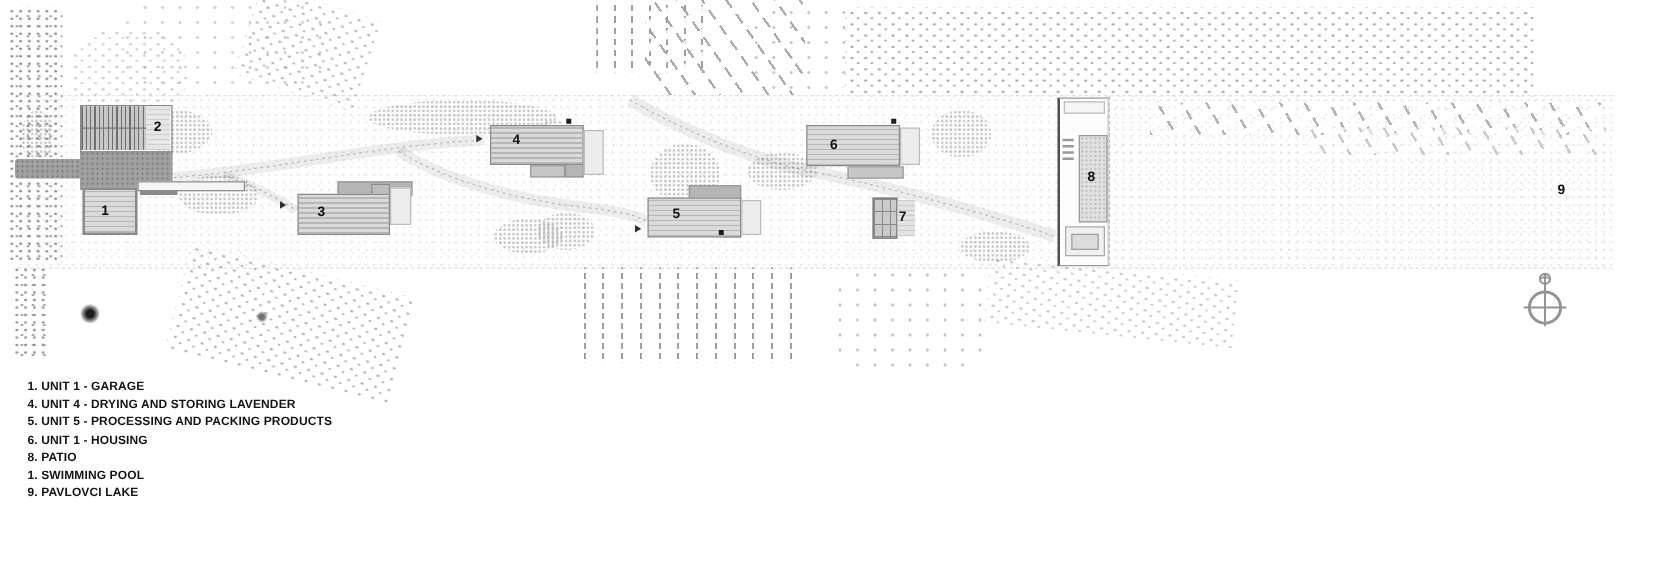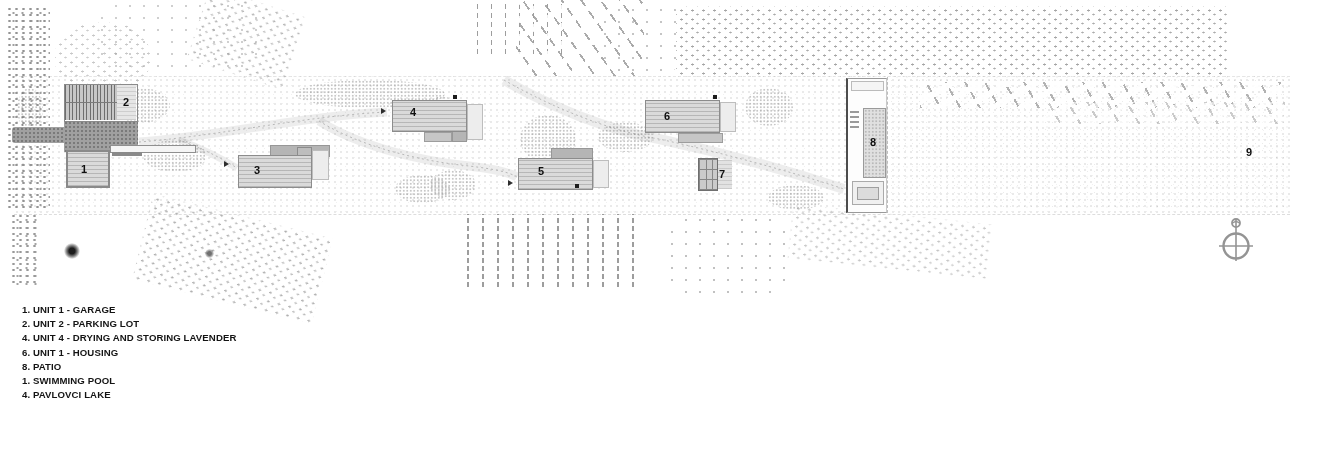--- a/index.html
+++ b/index.html
@@ -239,19 +239,19 @@
 <svg class="abs" style="left:1216px;top:216px;" width="40" height="50" viewBox="0 0 40 50" xmlns="http://www.w3.org/2000/svg">
   <line x1="20" y1="3" x2="20" y2="45" stroke="#949494" stroke-width="1.6"></line>
   <circle cx="20" cy="30" r="12.5" fill="none" stroke="#949494" stroke-width="2.4"></circle>
   <line x1="3" y1="30" x2="37" y2="30" stroke="#949494" stroke-width="1.6"></line>
   <circle cx="20" cy="7" r="4" fill="none" stroke="#949494" stroke-width="1.8"></circle>
   <path d="M17,7 q3,-3 6,0" fill="none" stroke="#949494" stroke-width="1.2"></path>
 </svg>
 
 <div class="abs legend">
   <div class="legend-row">1. UNIT 1 - GARAGE</div>
-  <div class="legend-row">2. UNIT 2 - PARKING LOT</div>
   <div class="legend-row">4. UNIT 4 - DRYING AND STORING LAVENDER</div>
+  <div class="legend-row">5. UNIT 5 - PROCESSING AND PACKING PRODUCTS</div>
   <div class="legend-row">6. UNIT 1 - HOUSING</div>
   <div class="legend-row">8. PATIO</div>
   <div class="legend-row">1. SWIMMING POOL</div>
-  <div class="legend-row">4. PAVLOVCI LAKE</div>
+  <div class="legend-row">9. PAVLOVCI LAKE</div>
 </div>
 
 </body></html>

